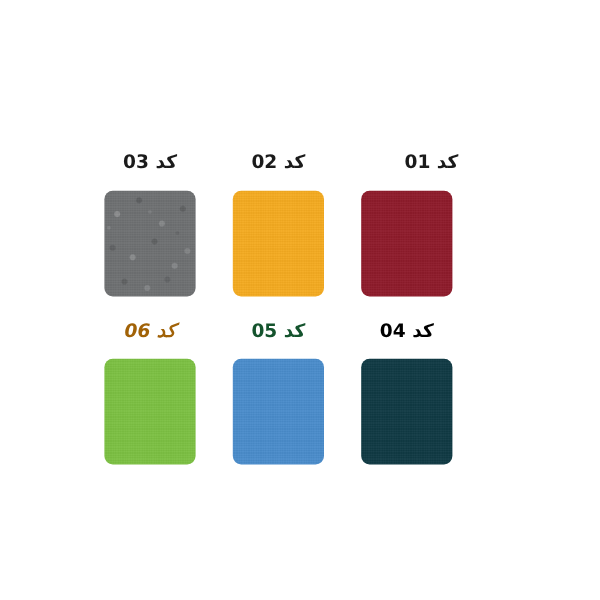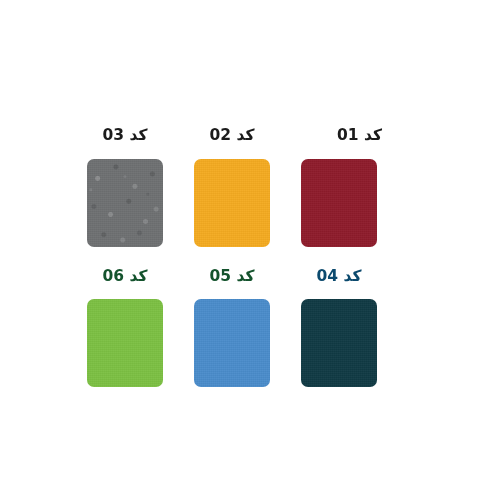--- a/index.html
+++ b/index.html
@@ -131,29 +131,29 @@
     <div class="swatch-cell">
       <div class="swatch-label" style="color: rgb(27, 27, 27); margin-left: 41px;">کد 01</div>
       <div class="swatch-chip" style="background-color: rgb(142, 27, 43);"></div>
     </div>
 
   </div>
 
   <div class="swatch-row">
 
     <div class="swatch-cell">
-      <div class="swatch-label" style="color: #14532d;">کد 06</div>
+      <div class="swatch-label" style="color: #a16207; font-style: italic;">کد 06</div>
       <div class="swatch-chip" style="background-color: rgb(124, 192, 67);"></div>
     </div>
 
     <div class="swatch-cell">
       <div class="swatch-label" style="color: #14532d;">کد 05</div>
       <div class="swatch-chip" style="background-color: rgb(74, 140, 203);"></div>
     </div>
 
     <div class="swatch-cell">
-      <div class="swatch-label" style="color: #0c4a6e;">کد 04</div>
+      <div class="swatch-label" style="color: #000000;">کد 04</div>
       <div class="swatch-chip" style="background-color: rgb(16, 58, 68);"></div>
     </div>
 
   </div>
 
 </div>
 
 </body></html>

